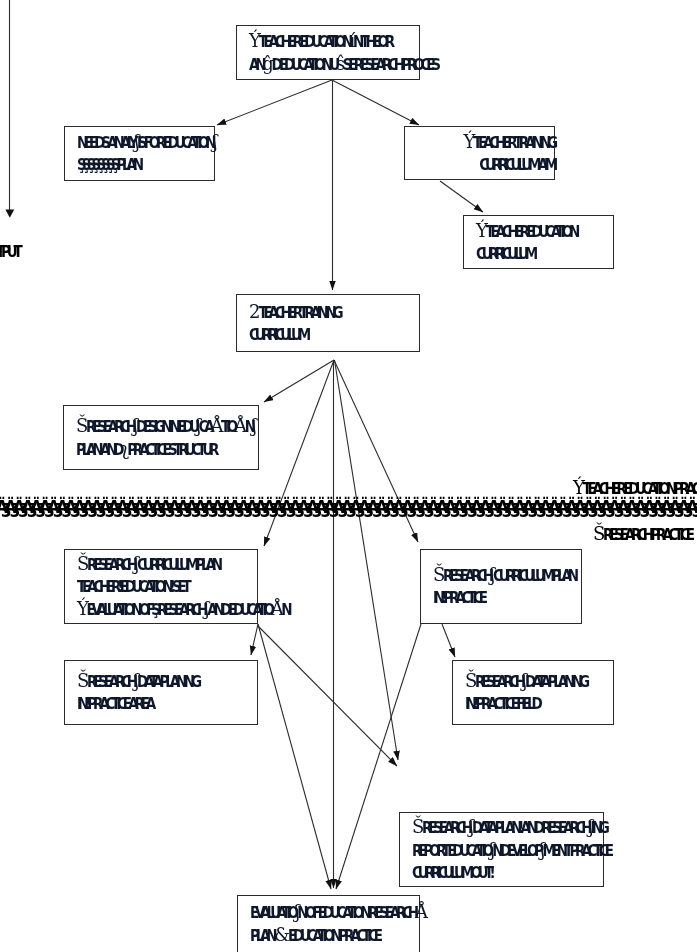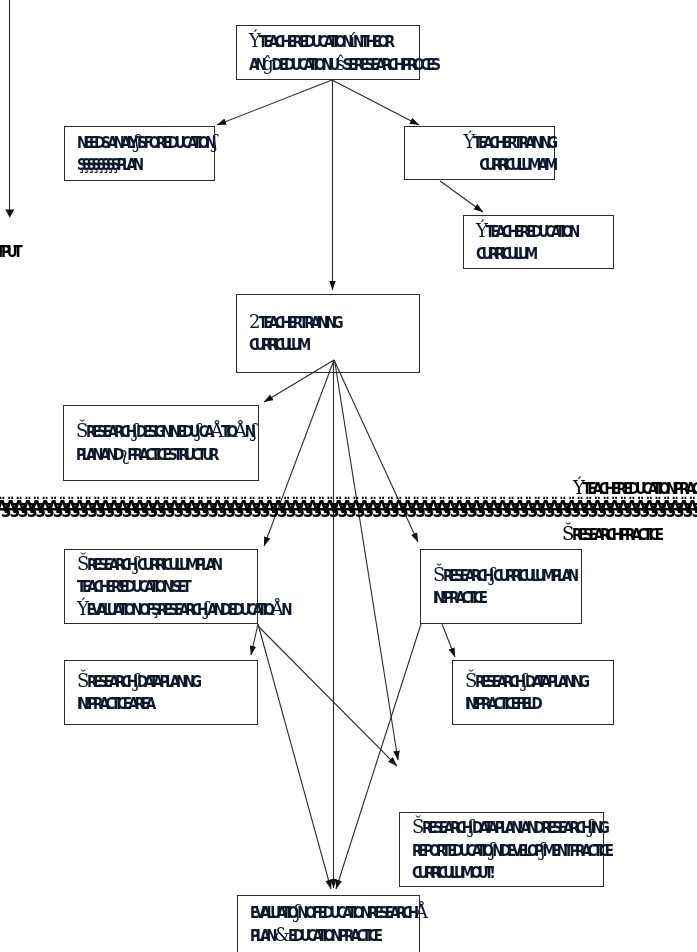--- a/index.html
+++ b/index.html
@@ -86,28 +86,28 @@
     </div>
   </div>
 
   <div class="node" style="left:463px;top:215px;width:151px;height:54px;">
     <div class="nodetext" style="padding-left:12px;">
       <span class="ln"><span class="lead">Ý</span>TEACHER EDUCATION</span>
       <span class="ln">CURRICULUM</span>
     </div>
   </div>
 
-  <div class="node" style="left:236px;top:294px;width:184px;height:79px;">
+  <div class="node" style="left:236px;top:294px;width:184px;height:58px;">
     <div class="nodetext" style="padding-left:12px;">
       <span class="ln"><span class="lead">2</span> TEACHER TRAINING</span>
       <span class="ln">CURRICULUM</span>
     </div>
   </div>
 
-  <div class="node" style="left:63px;top:405px;width:196px;height:76px;">
+  <div class="node" style="left:63px;top:405px;width:196px;height:65px;">
     <div class="nodetext" style="padding-left:12px;">
       <span class="ln"><span class="lead">Š</span>RESEARCH<span class="lead">ʃ</span> DESIGN IN EDU<span class="lead">ʃ</span>CA<span class="lead">Å</span>TIO<span class="lead">Å</span>N<span class="lead">ʃ</span></span>
       <span class="ln">PLAN AND<span class="lead">ʅ</span> PRACTICE STRUCTUR</span>
     </div>
   </div>
 
   <div class="node" style="left:64px;top:549px;width:194px;height:75px;">
     <div class="nodetext" style="padding-left:12px;">
       <span class="ln"><span class="lead">Š</span>RESEARCH<span class="lead">ʃ</span> CURRICULUM PLAN</span>
       <span class="ln">TEACHER! EDUCATION! SET</span>
@@ -150,15 +150,15 @@
       <span class="ln">PLAN <span class="lead">&amp;</span> EDUCATION PRACTICE</span>
     </div>
   </div>
 
   <div class="freelabel" style="left:-18px;top:243px;">OUTPUT</div>
 
   <div class="freelabel" style="left:573px;top:477px;"><span class="lead">Ý</span>TEACHER EDUCATION PRACTICE FIELD</div>
 
   <div class="band">ÄʒÄʒÄʒÄʒÄʒÄʒÄʒÄʒÄʒÄʒÄʒÄʒÄʒÄʒÄʒÄʒÄʒÄʒÄʒÄʒÄʒÄʒÄʒÄʒÄʒÄʒÄʒÄʒÄʒÄʒÄʒÄʒÄʒÄʒÄʒÄʒÄʒÄʒÄʒÄʒÄʒÄʒÄʒÄʒÄʒÄʒÄʒÄʒÄʒÄʒÄʒÄʒÄʒÄʒÄʒÄʒÄʒÄʒÄʒÄʒÄʒÄʒÄʒÄʒÄʒÄʒÄʒÄʒÄʒÄʒÄʒÄʒÄʒÄʒÄʒÄʒÄʒÄʒÄʒÄʒÄʒÄʒÄʒÄʒÄʒÄʒÄʒÄʒÄʒÄʒÄʒÄʒÄʒÄʒÄʒÄʒÄʒÄʒÄʒÄʒÄʒÄʒÄʒÄʒÄʒÄʒÄʒÄʒÄʒÄʒ</div>
 
-  <div class="freelabel" style="left:562px;top:523px;"><span class="lead">Š</span>RESEARCH PRACTICE</div>
+  <div class="freelabel" style="left:593px;top:523px;"><span class="lead">Š</span>RESEARCH PRACTICE</div>
 
 </div>
 
 </body></html>

